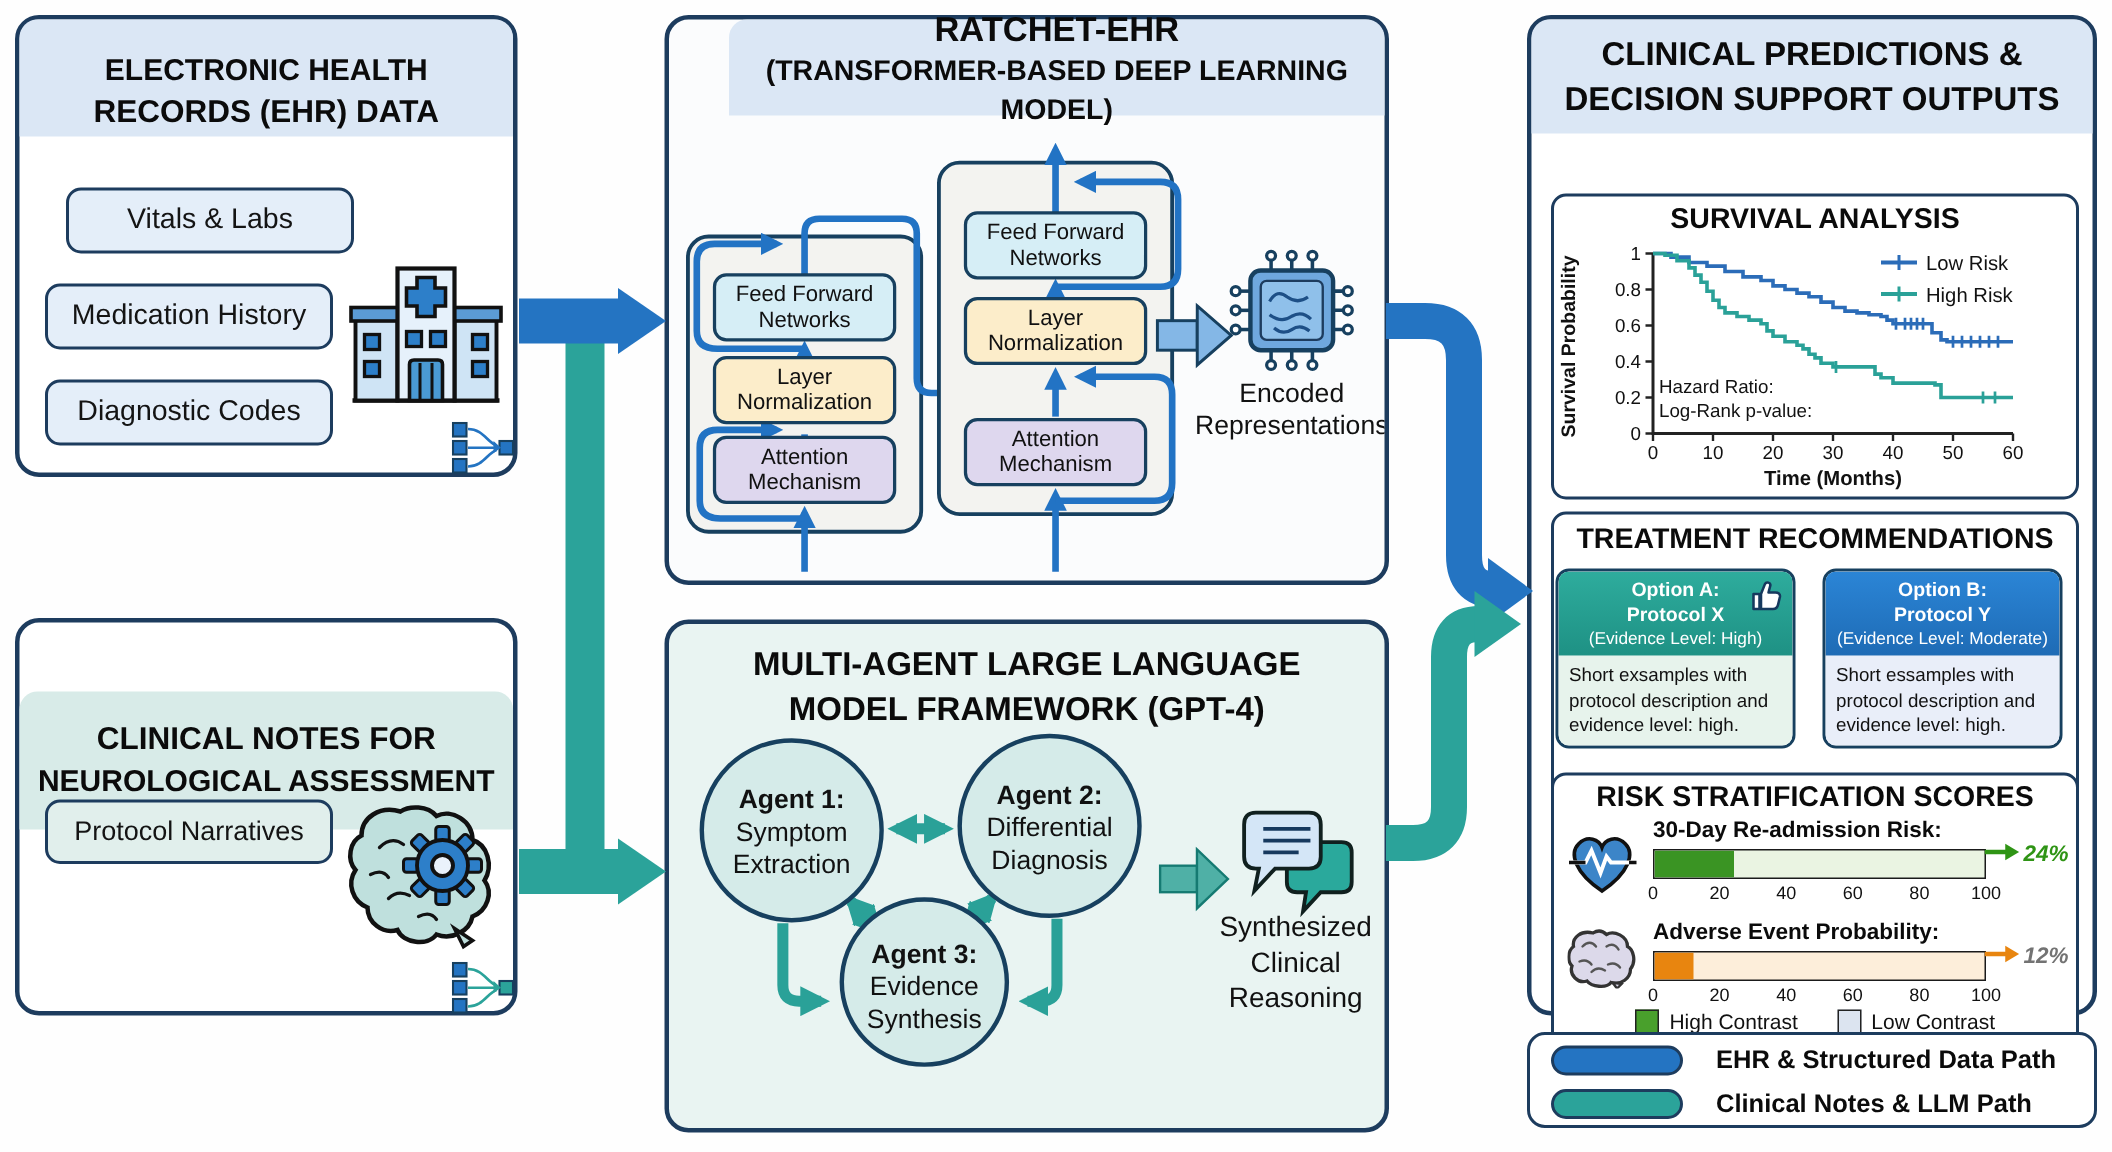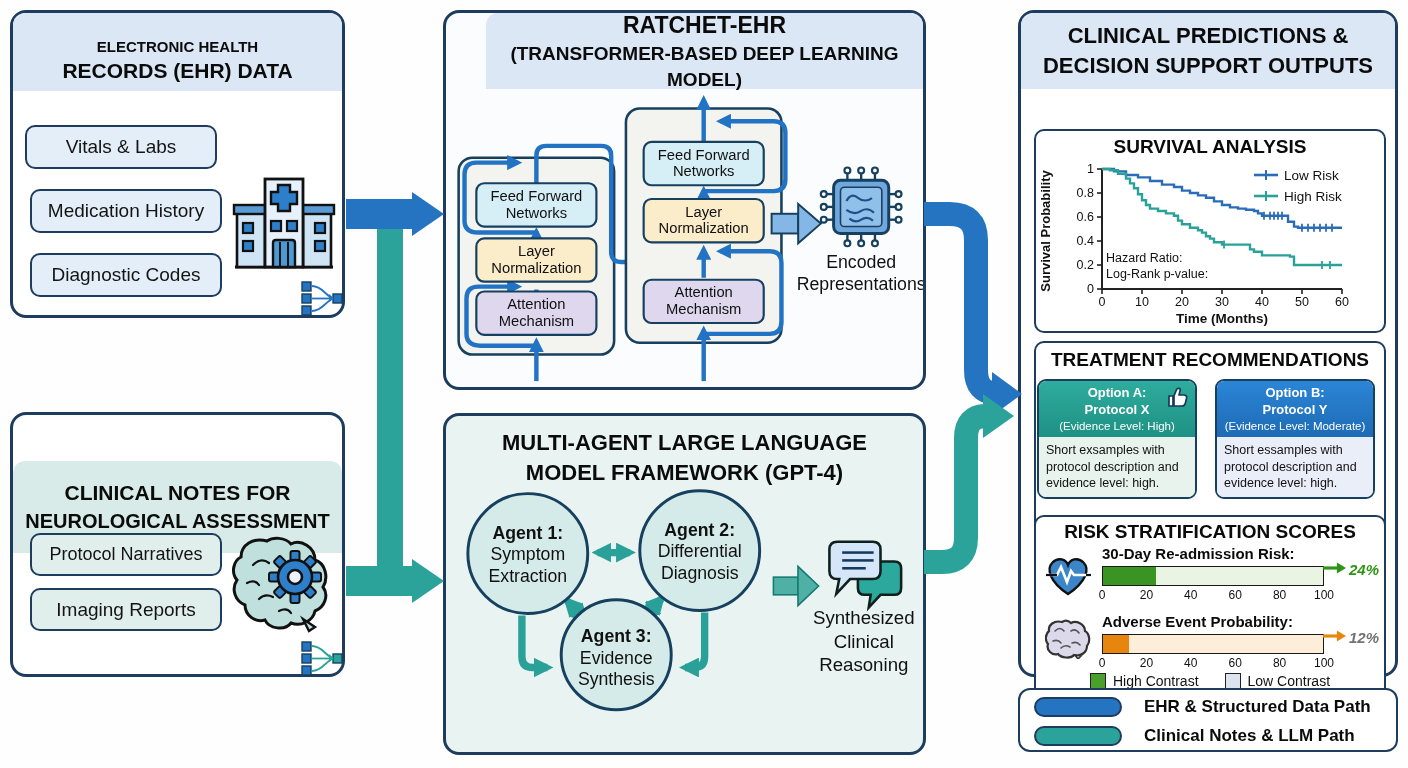--- a/index.html
+++ b/index.html
@@ -61,24 +61,24 @@
   .llm-title{position:absolute;left:0;right:0;top:12px;text-align:center;font-weight:bold;
              font-size:22px;line-height:1.35;color:#0b0b0b;}
 </style>
 </head>
 <body>
 
 <div class="canvas">
 
   <div class="panel" style="left:10px;top:10px;width:335px;height:308px;">
     <div class="panel-header hdr-blue" style="height:78px;">
-      <div class="hl" style="font-size:15px;margin-top:19px;">ELECTRONIC HEALTH</div>
+      <div class="hl" style="font-size:20px;margin-top:19px;">ELECTRONIC HEALTH</div>
       <div class="hl" style="font-size:21px;">RECORDS (EHR) DATA</div>
     </div>
-    <div class="pill pill-blue" style="left:12px;top:112px;width:192px;height:44px;">
+    <div class="pill pill-blue" style="left:31px;top:112px;width:192px;height:44px;">
         <span>Vitals &amp; Labs</span>
       </div>
     <div class="pill pill-blue" style="left:17px;top:176px;width:192px;height:44px;">
         <span>Medication History</span>
       </div>
     <div class="pill pill-blue" style="left:17px;top:240px;width:192px;height:44px;">
         <span>Diagnostic Codes</span>
       </div>
 
     <svg style="position:absolute;left:218px;top:158px;" width="106" height="100" viewBox="0 0 106 100">
@@ -113,23 +113,20 @@
   </div>
 
   <div class="panel" style="left:10px;top:412px;width:335px;height:265px;">
     <div class="panel-header hdr-teal" style="height:92px;">
       <div class="hl" style="font-size:21px;">CLINICAL NOTES FOR</div>
       <div class="hl" style="font-size:20px;">NEUROLOGICAL ASSESSMENT</div>
     </div>
     <div class="pill pill-teal" style="left:17px;top:118px;width:192px;height:43px;font-size:18px;">
         <span>Protocol Narratives</span>
       </div>
-    <div class="pill pill-teal" style="left:17px;top:173px;width:192px;height:43px;">
-        <span>Imaging Reports</span>
-      </div>
 
     <svg style="position:absolute;left:216px;top:120px;" width="108" height="102" viewBox="0 0 108 102">
       <path d="M38 6 C24 2 12 10 12 22 C4 26 2 38 8 45 C2 54 6 66 16 70 C16 80 26 88 36 85 C40 94 56 96 62 88 C72 92 84 86 86 76 C96 72 100 60 94 52 C100 42 96 28 86 25 C86 12 72 4 62 9 C56 2 44 2 38 6 z" fill="#bfe0dd" stroke="#111" stroke-width="3"></path>
       <path d="M24 30 q8 -8 16 -2 M18 48 q8 -4 12 2 M30 64 q6 -6 14 -2 M50 76 q8 -4 12 2" fill="none" stroke="#111" stroke-width="2.2" stroke-linecap="round"></path>
       <path d="M74 84 l6 12 l6 -4 z" fill="#bfe0dd" stroke="#111" stroke-width="2.4"></path>
       <g transform="translate(66,42)">
         <g fill="#2d7fc9" stroke="#111" stroke-width="2">
           <rect x="-4.5" y="-26" width="9" height="10" rx="2"></rect>
           <rect x="-4.5" y="16" width="9" height="10" rx="2"></rect>
           <rect x="-26" y="-4.5" width="10" height="9" rx="2"></rect>
@@ -150,21 +147,21 @@
       <rect x="1" y="25" width="9" height="9" fill="#2474c2" stroke="#17405f" stroke-width="1.4"></rect>
       <rect x="32" y="13" width="9" height="9" fill="#2ba39a" stroke="#17405f" stroke-width="1.4"></rect>
       <path d="M11 5 C21 5 24 14 30 16" fill="none" stroke="#2ba39a" stroke-width="1.8"></path>
       <path d="M11 17.5 H30" fill="none" stroke="#2ba39a" stroke-width="1.8"></path>
       <path d="M11 30 C21 30 24 21 30 19" fill="none" stroke="#2ba39a" stroke-width="1.8"></path>
       <polygon points="28,13 33,17.5 28,21" fill="#2ba39a"></polygon>
     </svg>
   </div>
 
   <div class="panel" style="left:443px;top:10px;width:483px;height:380px;background:#fbfcfd;">
-    <div class="panel-header hdr-blue" style="height:76px;margin-left:40px;">
+    <div class="panel-header hdr-blue" style="height:64px;margin-left:40px;">
       <div class="hl" style="font-size:23px;">RATCHET-EHR</div>
       <div class="hl" style="font-size:19px;">(TRANSFORMER-BASED DEEP LEARNING MODEL)</div>
     </div>
     <svg class="fillsvg" viewBox="0 0 483 380">
       <defs>
         <marker id="mb" markerWidth="3.4" markerHeight="3.4" viewBox="0 0 10 10" refX="7" refY="5" orient="auto-start-reverse">
           <path d="M0 0 L10 5 L0 10 z" fill="#2273c4"></path>
         </marker>
       </defs>
 

